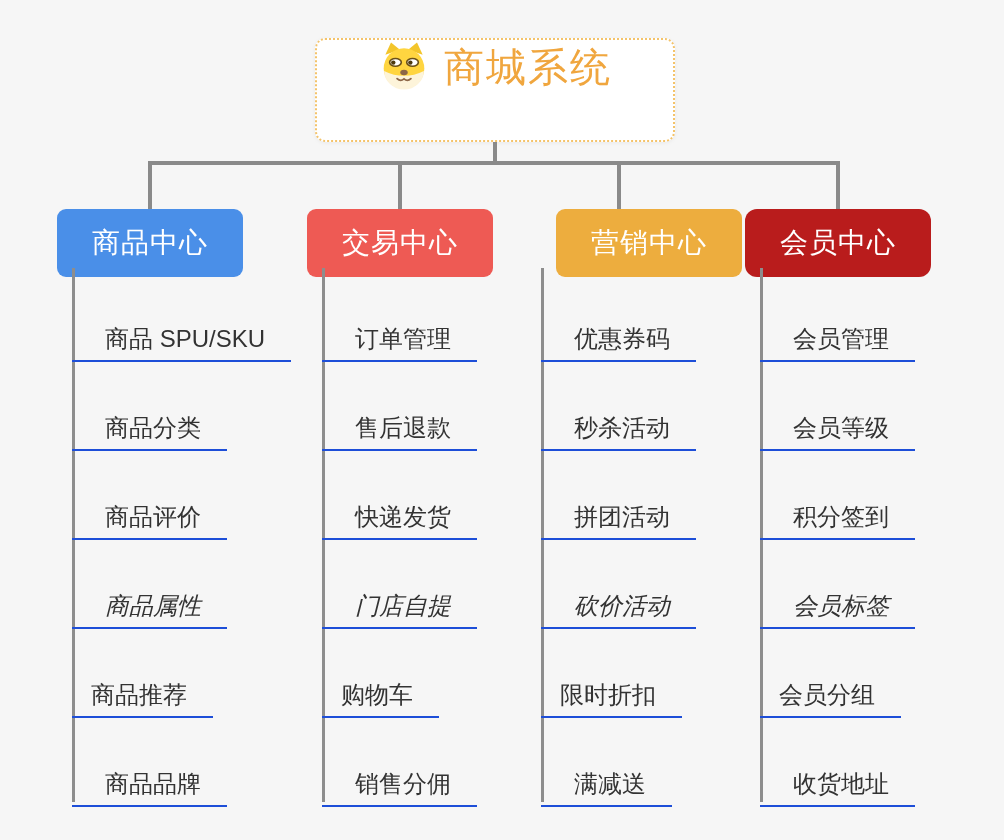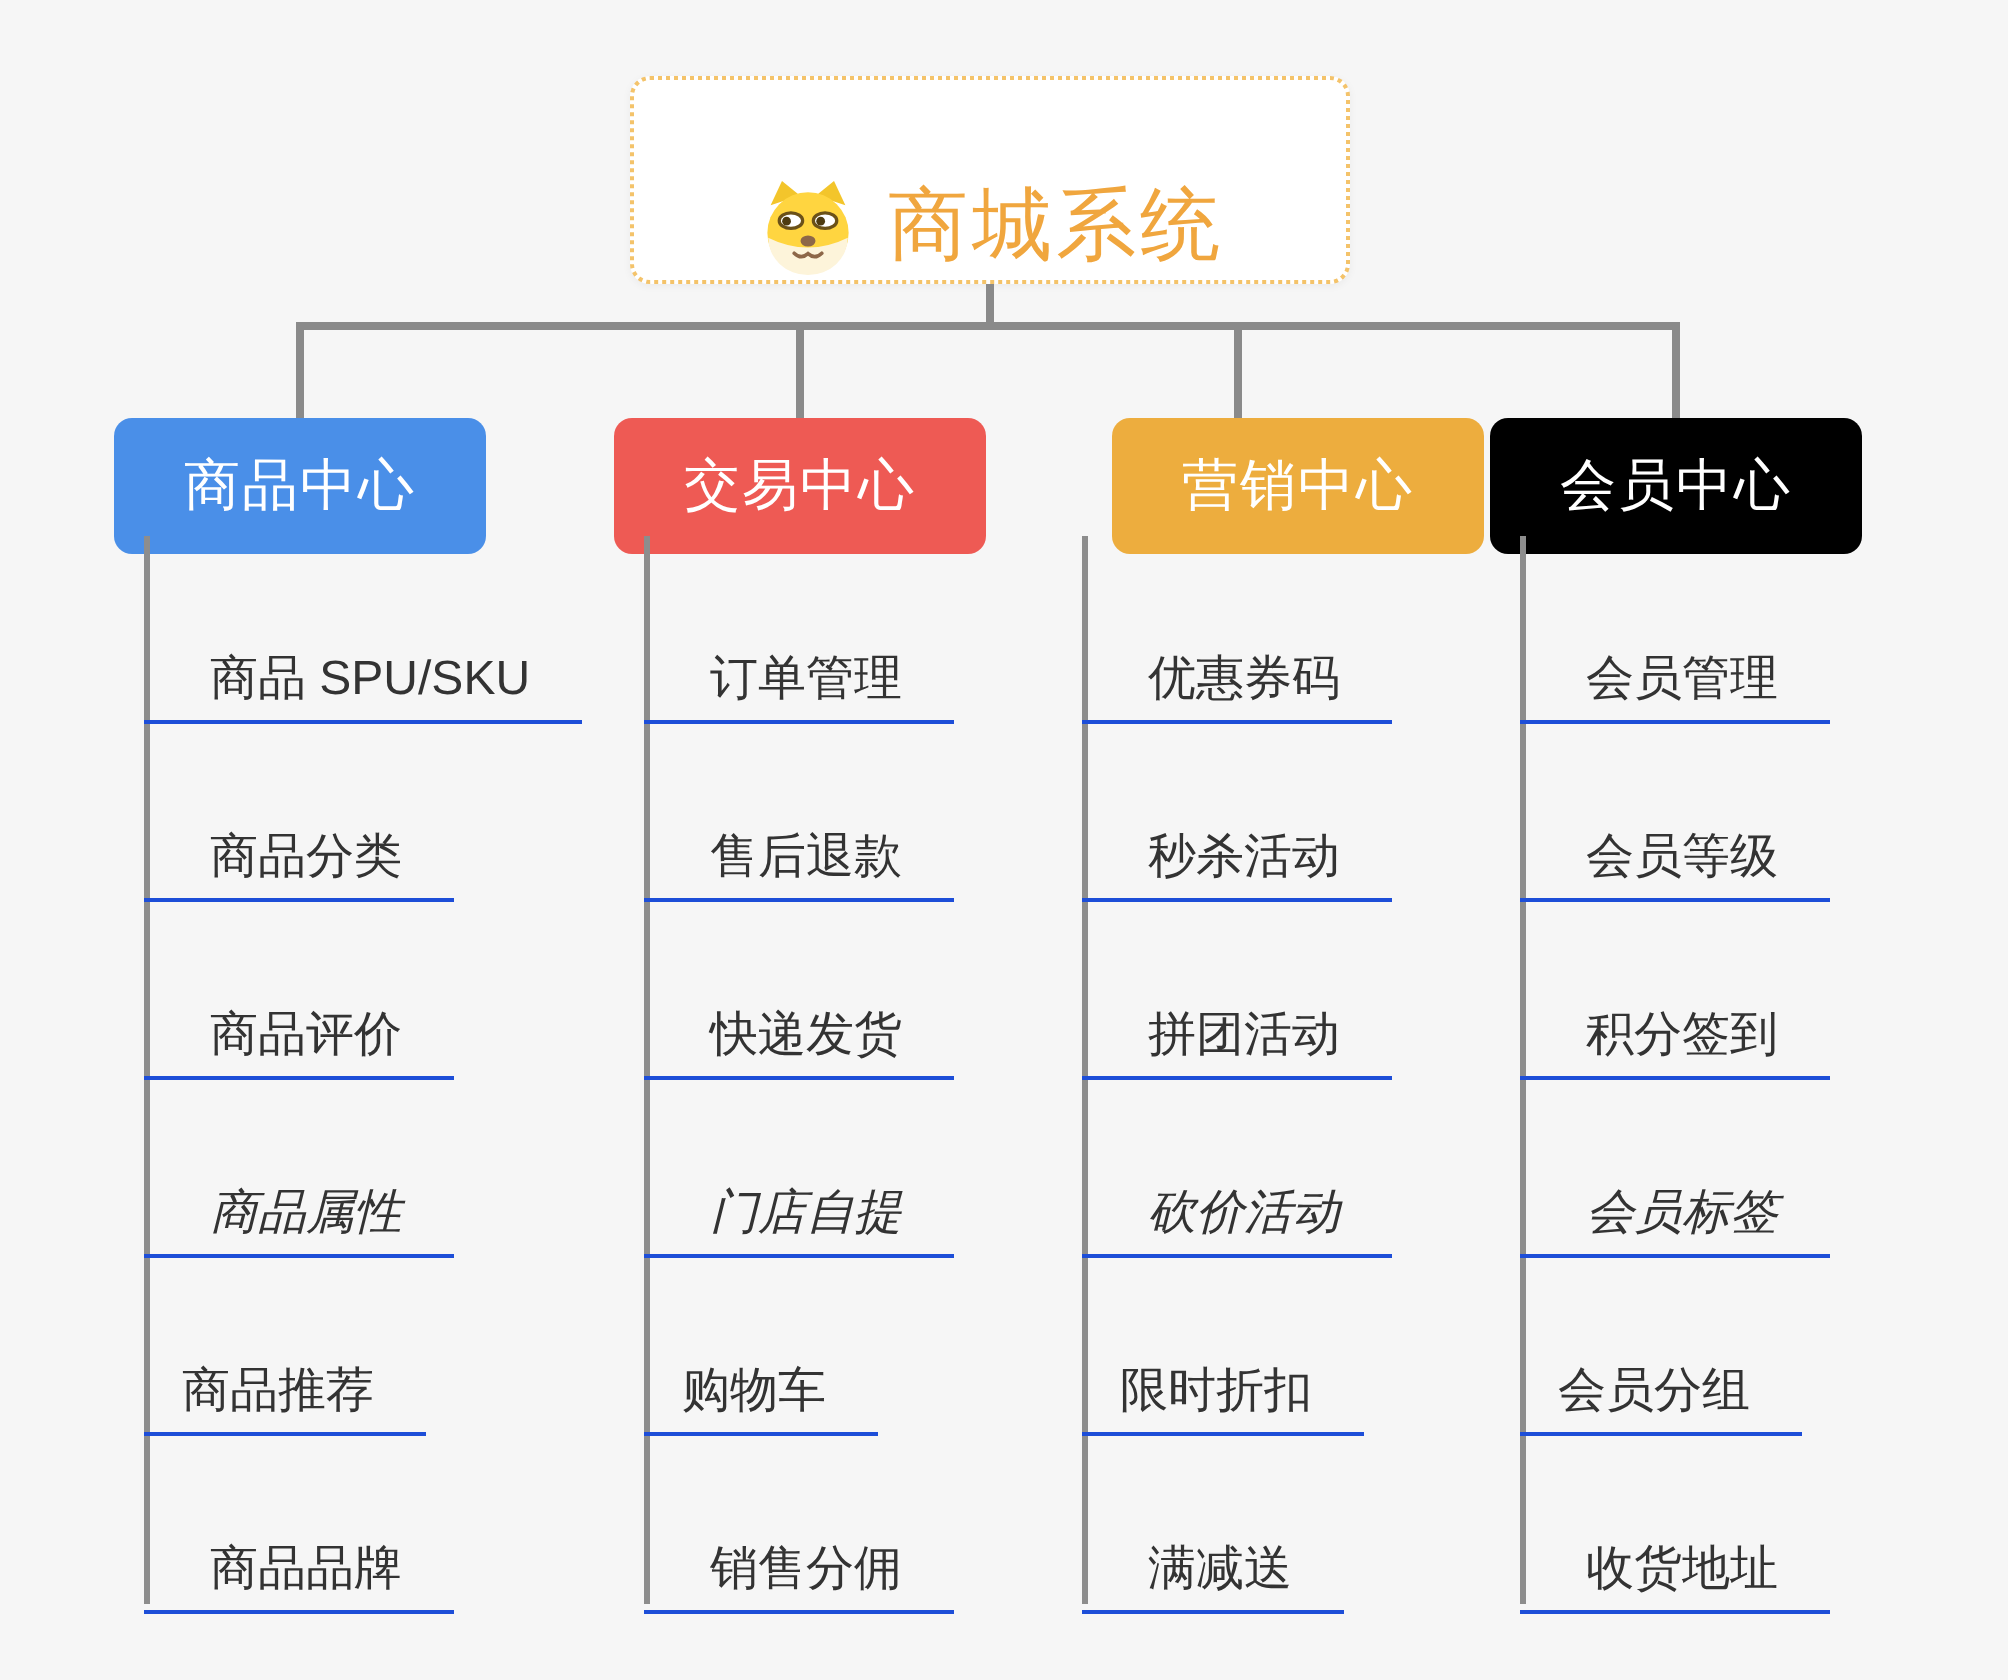--- a/index.html
+++ b/index.html
@@ -15,21 +15,21 @@
   }
 
   
   .root-node {
     position:absolute; left:315px; top:38px;
     width:360px; height:104px;
     box-sizing:border-box;
     background:#ffffff;
     border:2px dotted #f4c36a;
     border-radius:10px;
-    display:flex; align-items:flex-end; justify-content:center;
+    display:flex; align-items:flex-start; justify-content:center;
     gap:14px;
     box-shadow:0 1px 4px rgba(0,0,0,0.05);
   }
   .root-title {
     font-size:40px;
     color:#f0a63e;
     letter-spacing:2px;
     white-space:nowrap;
   }
   .doge svg { width:52px; height:52px; display:block; }
@@ -116,21 +116,21 @@
   <div class="line stem-root"></div>
   <div class="line h-bar"></div>
   <div class="line stem stem-1"></div>
   <div class="line stem stem-2"></div>
   <div class="line stem stem-3"></div>
   <div class="line stem stem-4"></div>
 
   <div class="branch-box box-1" style="background-color: rgb(74, 143, 232);">商品中心</div>
   <div class="branch-box box-2" style="background-color: rgb(238, 90, 84);">交易中心</div>
   <div class="branch-box box-3" style="background-color: rgb(237, 173, 62); margin-left: 30px;">营销中心</div>
-  <div class="branch-box box-4" style="background-color: #000000;">会员中心</div>
+  <div class="branch-box box-4" style="background-color: #b91c1c; border-radius: 12px;">会员中心</div>
 
   <div class="trunk trunk-1"></div>
   <div class="trunk trunk-2"></div>
   <div class="trunk trunk-3"></div>
   <div class="trunk trunk-4"></div>
 
   <div class="leaf col-1 row-1">商品 SPU/SKU</div>
   <div class="leaf col-1 row-2">商品分类</div>
   <div class="leaf col-1 row-3">商品评价</div>
   <div class="leaf col-1 row-4">商品属性</div>

